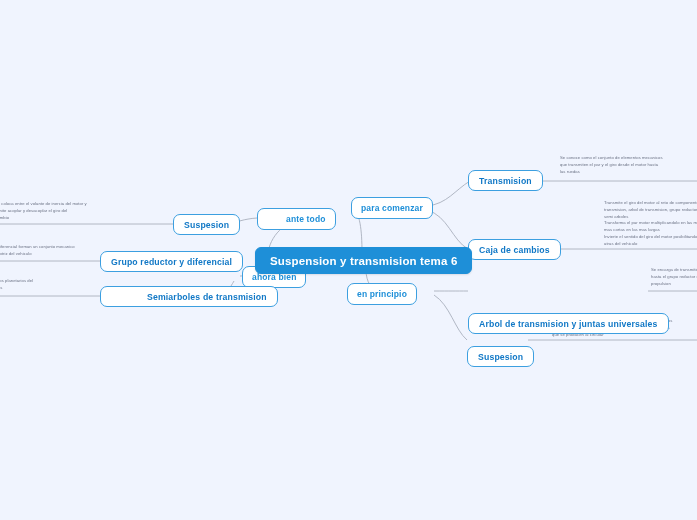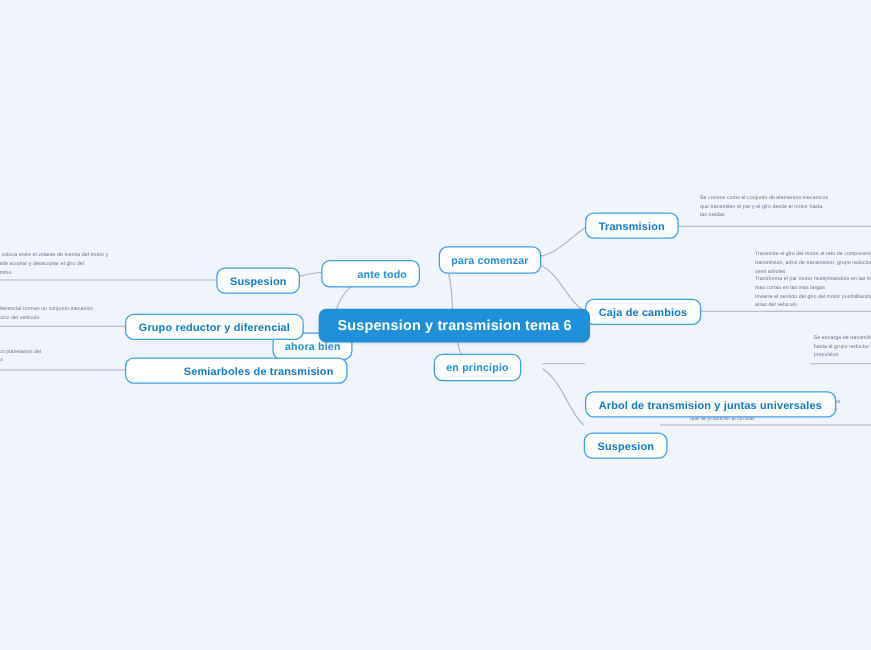--- a/index.html
+++ b/index.html
@@ -153,21 +153,21 @@
   <div class="note" style="left:-48px; top:201px; width:210px;">Es un mecanismo que se coloca entre el volante de inercia del motor y
 la caja de cambios y permite acoplar y desacoplar el giro del
 motor hacia la caja de cambio</div>
 
   <div class="note" style="left:-40px; top:244px; width:200px;">El grupo reductor y diferencial forman un conjunto mecanico
 instalado en el eje motriz del vehiculo</div>
 
   <div class="note" style="left:-50px; top:278px; width:200px;">Transmiten el giro desde los planetarios del
 diferencial hasta las ruedas</div>
 
-  <div class="node mid behind" style="left:218px; top:266px;">ahora bien</div>
+  <div class="node mid behind" style="left:242px; top:266px;">ahora bien</div>
 
   <div class="node root" style="left:255px; top:247px;">Suspension y transmision tema 6</div>
 
   <div class="node mid" style="left:351px; top:197px;">para comenzar</div>
 
   <div class="node mid" style="left:347px; top:283px;">en principio</div>
 
   <div class="node mid" style="left:257px; top:208px;padding-left:28px;">ante todo</div>
 
   <div class="node leaf" style="left:468px; top:170px;">Transmision</div>

